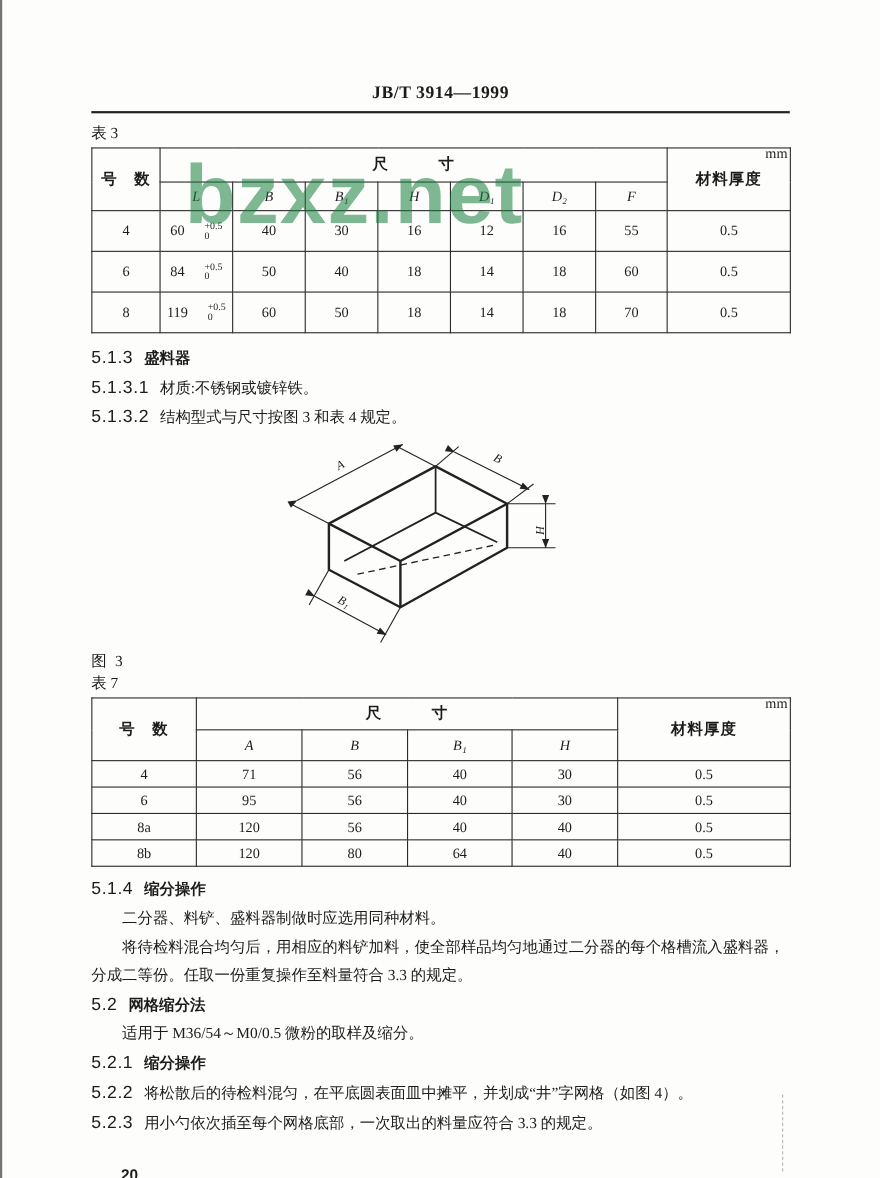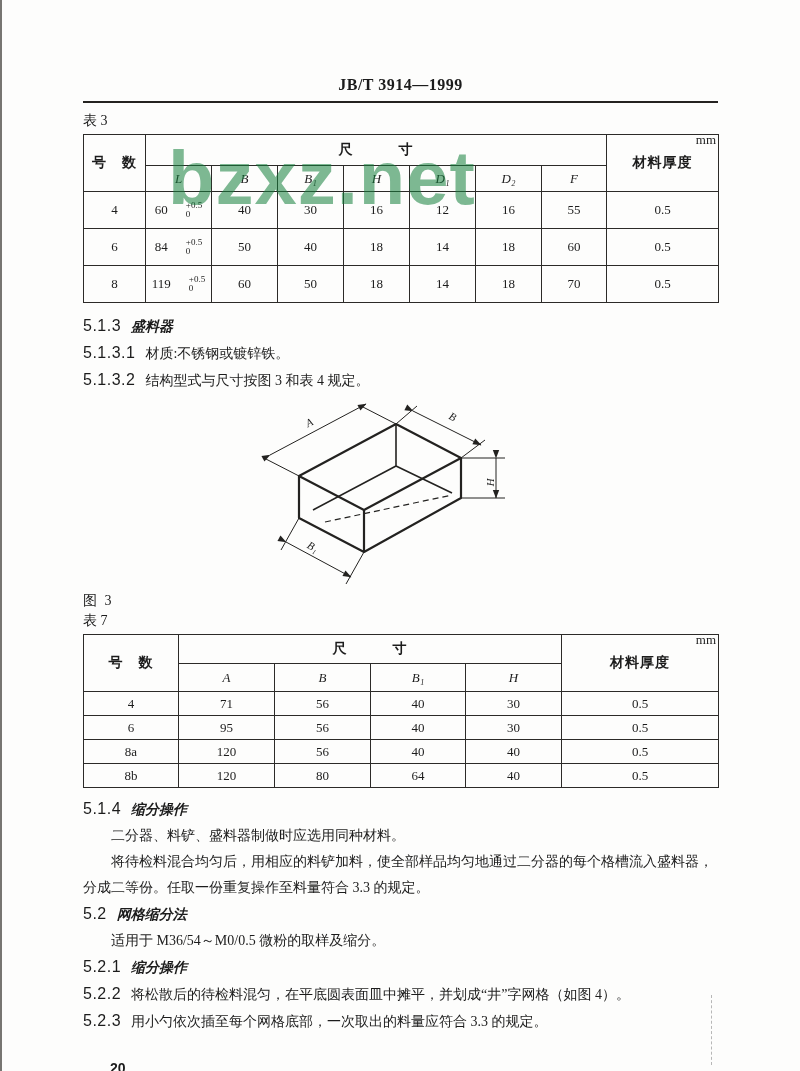--- a/index.html
+++ b/index.html
@@ -24,21 +24,21 @@
   .t3 .hrow1 td,.t3 .hrow1 th{height:30px;}
   .t3 .hrow2 td,.t3 .hrow2 th{height:25px;}
   .t3 .brow td{height:36px;}
   .t4 .hrow1 th{height:28px;}
   .t4 .hrow2 td{height:27px;}
   .t4 .brow td{height:23px;}
   .tol{display:inline-flex;align-items:center;justify-content:center;}
   .tolstack{display:inline-flex;flex-direction:column;margin-left:18px;font-size:9px;line-height:9px;text-align:left;}
   .clauses{margin-top:10px;font-size:14px;line-height:26px;}
   .clauses .num{font-weight:normal;font-family:"Liberation Sans",sans-serif;font-size:16px;margin-right:10px;letter-spacing:.5px;}
-  .clauses .htitle{font-weight:bold;font-style:italic;}
+  .clauses .htitle{font-weight:bold;}
   .clauses .indent{text-indent:28px;}
   .figwrap{position:relative;height:192px;margin-top:4px;}
   .figwrap svg{position:absolute;left:172px;top:0;}
   .figline{stroke:#232220;stroke-width:2.2;fill:none;stroke-linejoin:round;}
   .dimline{stroke:#232220;stroke-width:1;fill:none;}
   .hidline{stroke:#232220;stroke-width:1.2;fill:none;stroke-dasharray:6 4;}
   .figtext{font-family:"Liberation Serif",serif;font-style:italic;font-size:11px;fill:#1c1c1c;}
   .figcaption{text-align:left;font-size:14px;margin-top:2px;letter-spacing:2px;}
   .watermark{
     position:absolute;left:168px;top:138px;width:460px;

